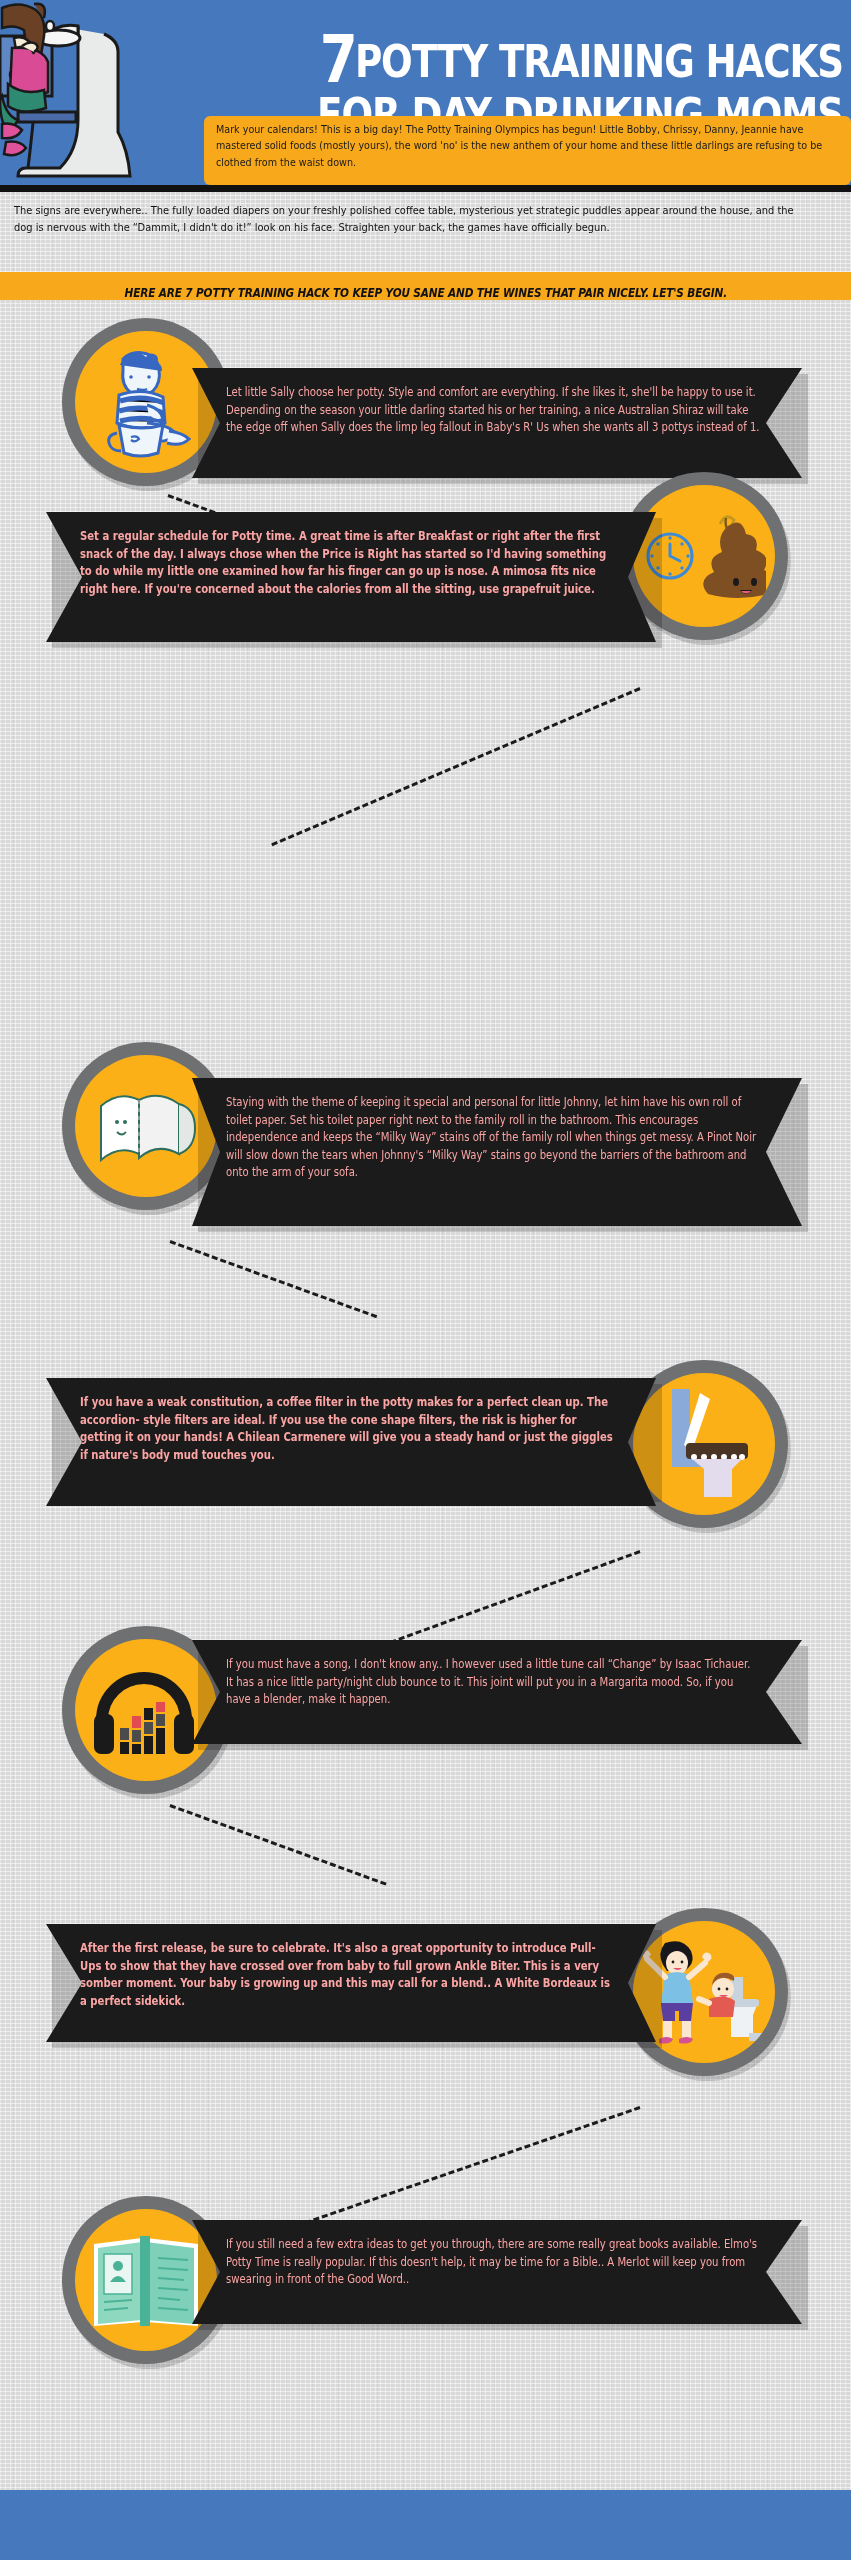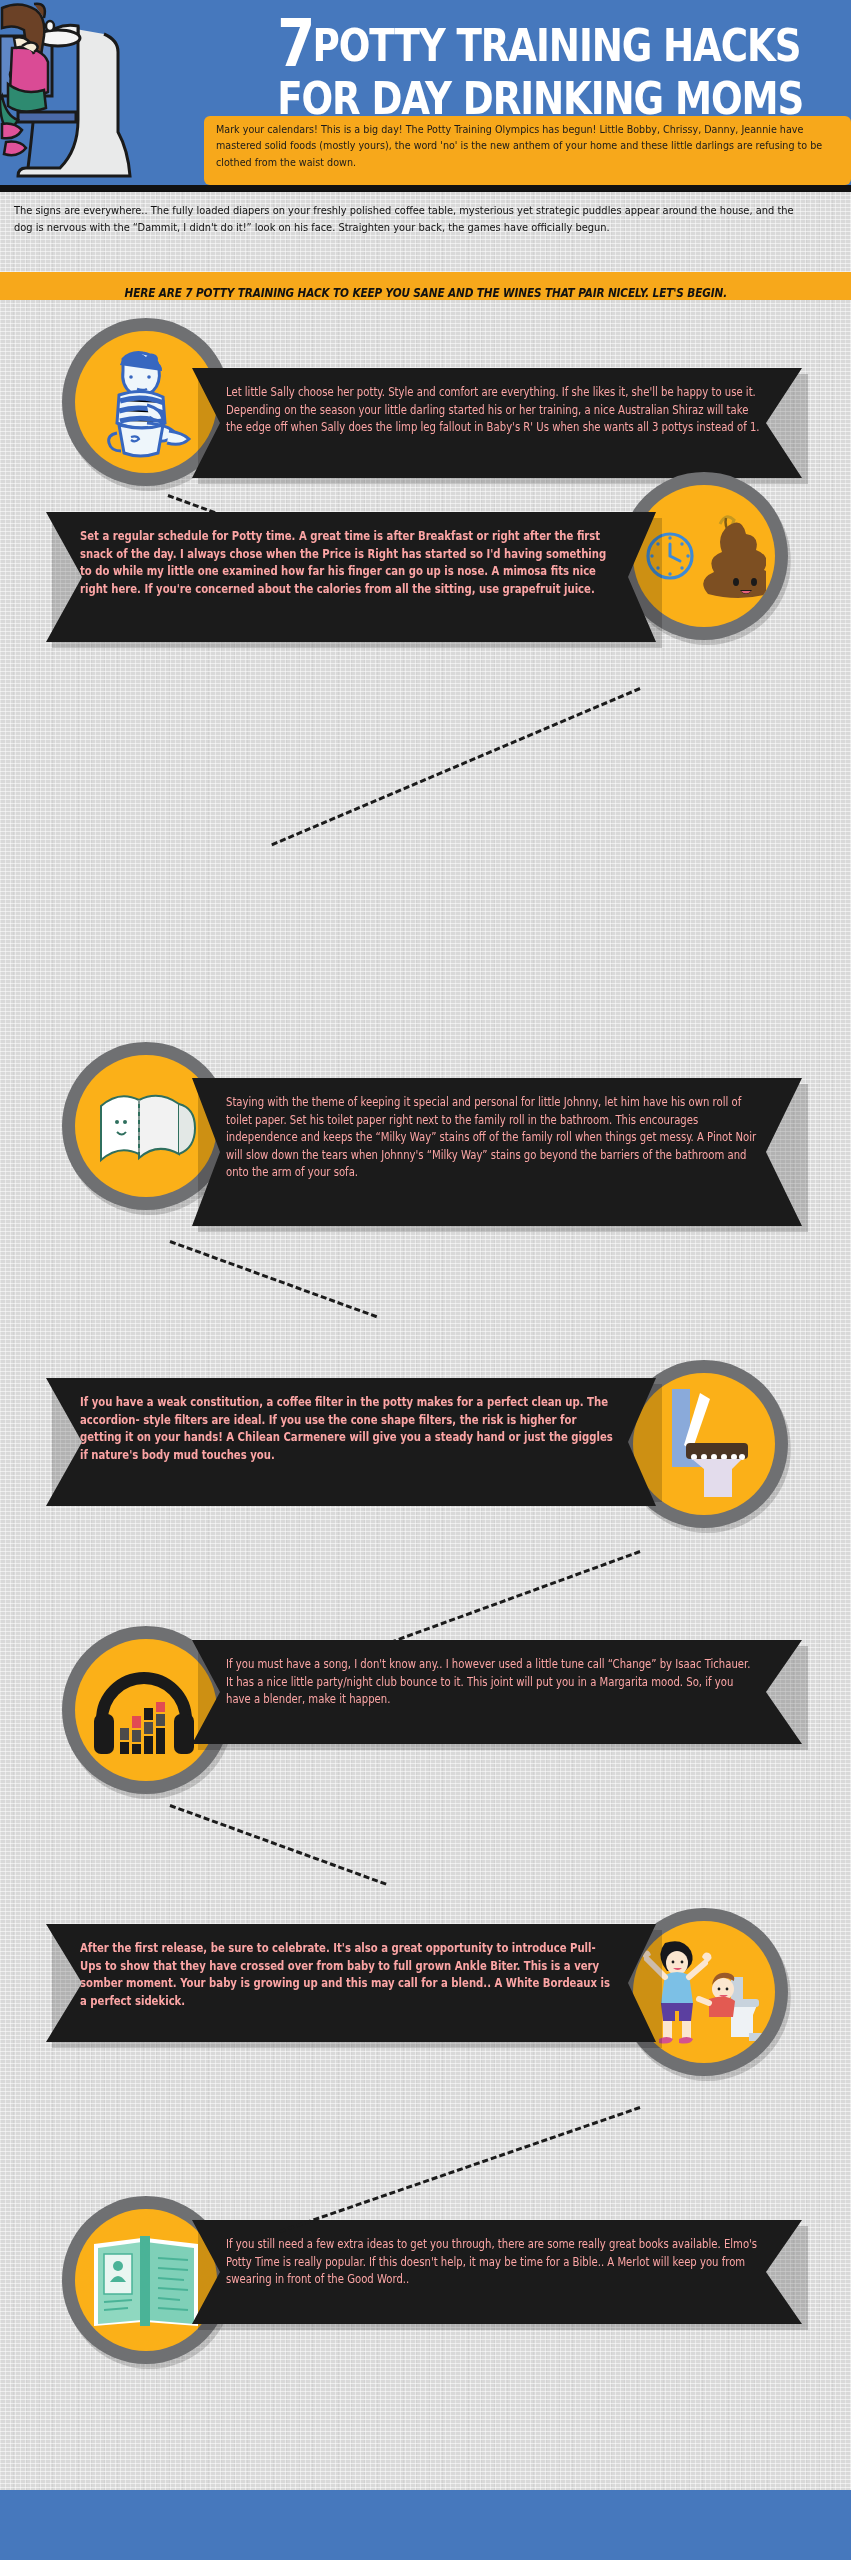--- a/index.html
+++ b/index.html
@@ -21,22 +21,22 @@
   }
 
   
   .header {
     position: absolute; left: 0; top: 0;
     width: 851px; height: 185px;
     background: #4678bd;
     overflow: hidden;
   }
   .header .titles {
-    position: absolute; left: 228px; top: 12px; width: 615px;
-    text-align: left;
+    position: absolute; left: 228px; top: 28px; width: 615px;
+    text-align: right;
   }
   .title-line {
     font-family: "Liberation Sans Narrow", "DejaVu Sans Condensed", "Liberation Sans", sans-serif;
     font-weight: 700;
     color: #ffffff;
     letter-spacing: -1.2px;
     line-height: 0.96;
     font-size: 43px;
     transform: scaleX(0.92);
     transform-origin: right center;

